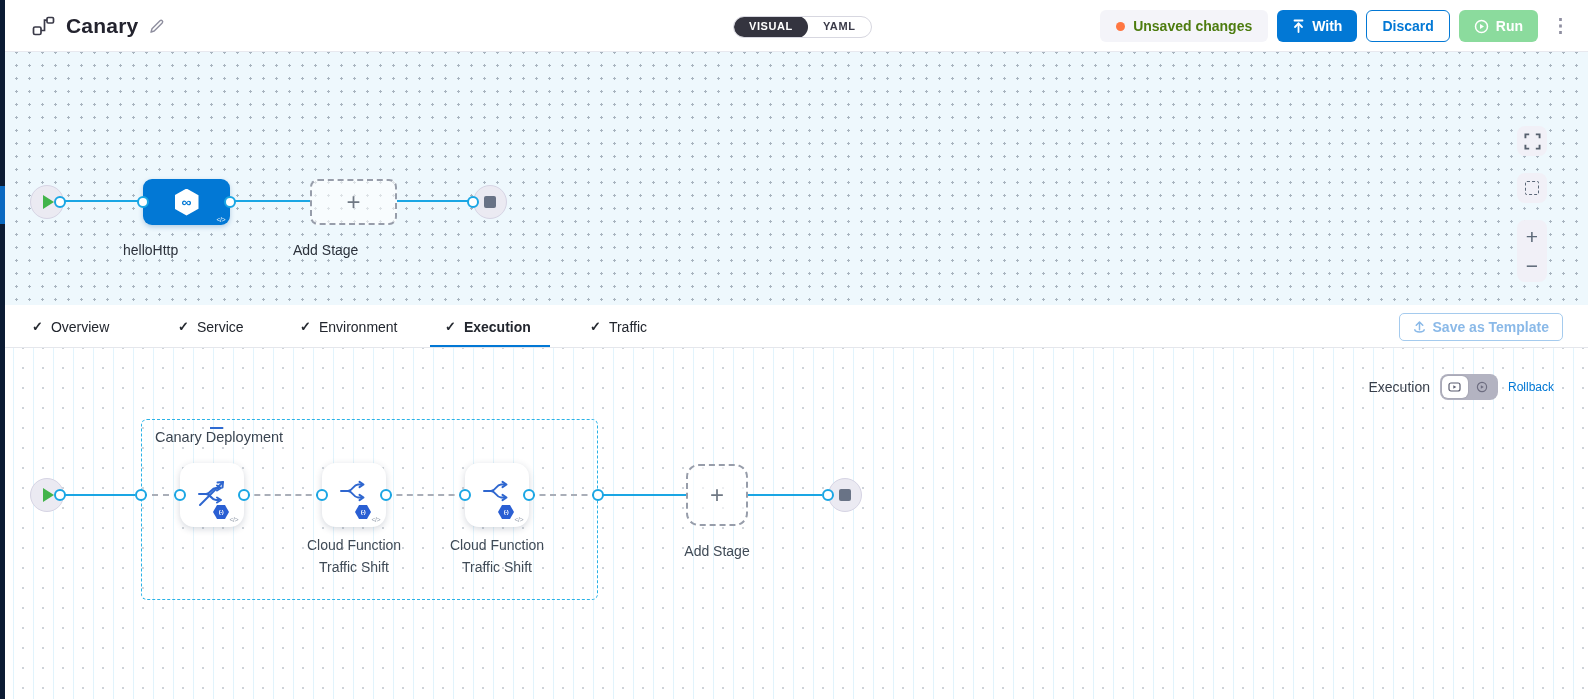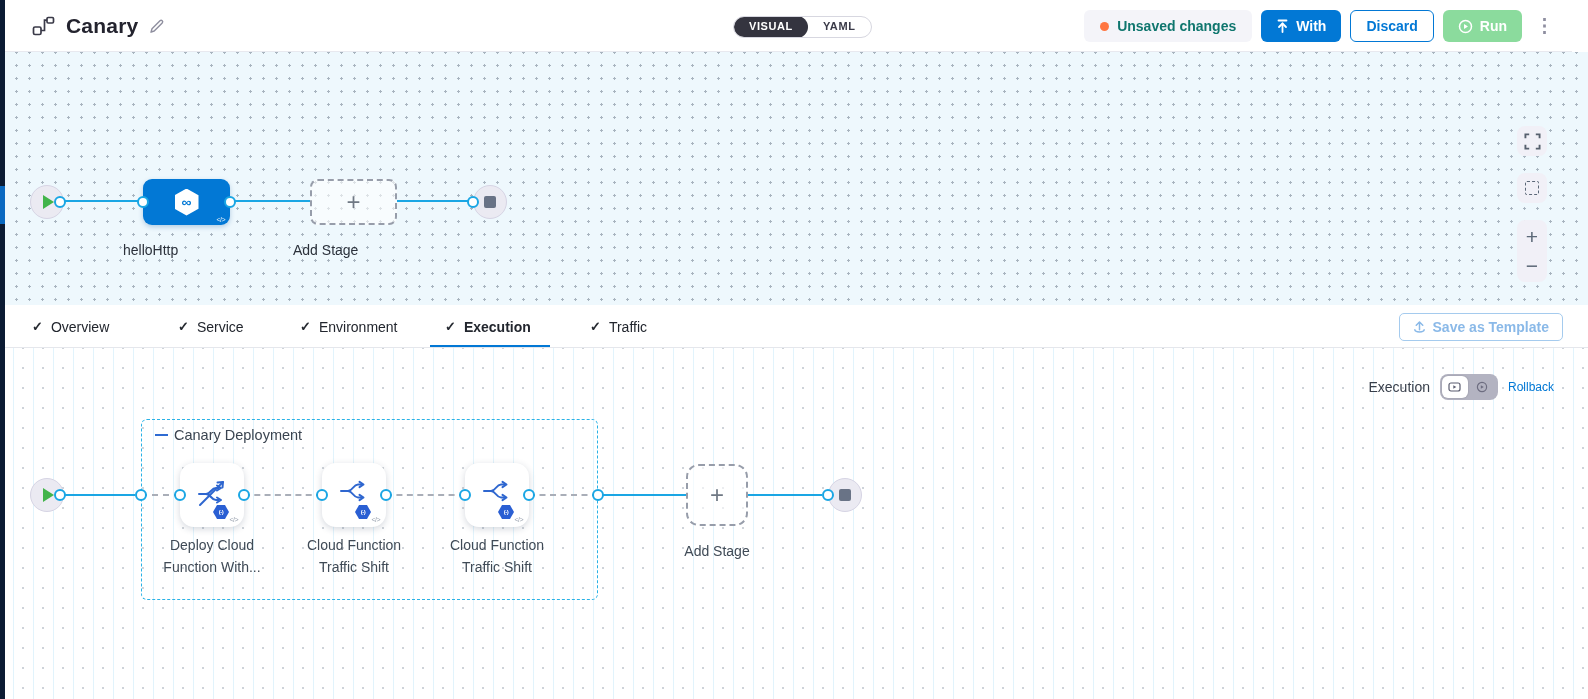--- a/index.html
+++ b/index.html
@@ -4,35 +4,35 @@
 <style>
   * { margin:0; padding:0; box-sizing:border-box; }
   html,body { width:1588px; height:699px; overflow:hidden; font-family:"Liberation Sans", sans-serif; background:#fff; }
   #app { position:relative; width:1588px; height:699px; }
 
   
   .left-strip { position:absolute; left:0; top:0; width:5px; height:100%; background:#0b1b33; z-index:60; }
   .left-strip-active { position:absolute; left:0; top:186px; width:5px; height:38px; background:#0a69c0; }
 
   
-  .header { position:absolute; left:5px; top:0; right:16px; height:52px; background:#fff;
+  .header { position:absolute; left:5px; top:0; right:0; height:52px; background:#fff;
             border-bottom:1px solid #e8e9ef; z-index:40; }
   .title-group { position:absolute; left:27px; top:0; height:52px; display:flex; align-items:center; gap:11px; }
   .title-group h1 { font-size:21px; font-weight:700; color:#23232e; letter-spacing:.2px; }
   .icon-btn { display:inline-flex; align-items:center; justify-content:center; cursor:pointer; }
 
   .mode-toggle { position:absolute; left:728px; top:16px; height:22px; display:flex; align-items:center;
                  border:1px solid #d7d7e0; border-radius:99px; background:#fff; overflow:hidden; }
   .mode-toggle .seg { font-size:11px; font-weight:700; letter-spacing:.6px; padding:0 15px; height:22px;
                       line-height:21px; color:#3a3a48; cursor:pointer; }
   .mode-toggle .seg.sel { background:#34343f; color:#fff; border-radius:99px; }
 
   .header-right { position:absolute; right:14px; top:10px; height:32px; display:flex; align-items:center; gap:9px; }
   .unsaved { display:flex; align-items:center; gap:8px; background:#f4f4f9; border-radius:6px; height:32px;
-             padding:0 16px; color:#0f766e; font-size:14px; font-weight:700; }
+             padding:0 16px; color:#4d7c0f; font-size:14px; font-weight:700; }
   .unsaved .dot { width:9px; height:9px; border-radius:50%; background:#ff7642; }
   .btn { display:flex; align-items:center; gap:7px; height:32px; padding:0 15px; border-radius:6px;
          font-size:14px; font-weight:700; border:none; cursor:pointer; font-family:inherit; }
   .btn-save { background:#0278d5; color:#fff; }
   .btn-discard { background:#fff; color:#0278d5; border:1px solid #0278d5; }
   .btn-run { background:#8bdb9d; color:#fff; }
   .kebab { font-size:19px; font-weight:700; color:#8e8ea0; padding:0 4px; cursor:pointer; line-height:32px; }
 
   
   .stage-canvas { position:absolute; left:5px; top:52px; right:0; height:253px; background:#eef8fd;
@@ -92,21 +92,21 @@
 
   .exec-toolbar { position:absolute; right:34px; top:24px; height:30px; display:flex; align-items:center; gap:10px; z-index:5; }
   .exec-toolbar .lbl { font-size:14px; color:#383f4b; }
   .view-toggle { width:58px; height:26px; background:#b3b3c1; border-radius:8px; display:flex; align-items:center; padding:2px; gap:1px; }
   .view-toggle .vseg { width:26px; height:22px; display:flex; align-items:center; justify-content:center; cursor:pointer; border-radius:6px; }
   .view-toggle .vseg.sel { background:#fff; box-shadow:0 0 2px rgba(0,0,0,.2); }
   .rollback-link { font-size:12px; color:#0278d5; cursor:pointer; }
 
   .group-box { position:absolute; left:136px; top:71px; width:457px; height:181px;
                border:1.6px dashed #29b2e6; border-radius:6px; z-index:1; }
-  .group-label { position:absolute; left:150px; top:79px; display:flex; align-items:center; z-index:2; cursor:pointer; }
+  .group-label { position:absolute; left:150px; top:79px; display:flex; align-items:center; z-index:2; cursor:pointer;flex-direction:column; }
   .group-label .dash { width:13px; height:2.4px; background:#2f6bd2; margin-right:6px; }
   .group-label .txt { font-size:14.5px; color:#3a4450; }
 
   .step-card { position:absolute; width:64px; height:64px; background:#fff; border-radius:14px;
                box-shadow:0 2px 7px rgba(35,55,85,.20); z-index:2; display:flex; align-items:flex-start;
                justify-content:center; padding-top:15px; cursor:pointer; }
   .step-badge { position:absolute; left:33px; bottom:8px; width:16px; height:14px; background:#2a5fd3;
                 clip-path:polygon(25% 0,75% 0,100% 50%,75% 100%,25% 100%,0 50%);
                 display:flex; align-items:center; justify-content:center; }
   .step-badge span { color:#fff; font-size:6px; font-weight:700; letter-spacing:-.5px; }
@@ -352,24 +352,20 @@
     <div class="port" style="left:130px; top:141px;"></div>
     <div class="port" style="left:169px; top:141px;"></div>
     <div class="port" style="left:233px; top:141px;"></div>
     <div class="port" style="left:311px; top:141px;"></div>
     <div class="port" style="left:375px; top:141px;"></div>
     <div class="port" style="left:454px; top:141px;"></div>
     <div class="port" style="left:518px; top:141px;"></div>
     <div class="port" style="left:587px; top:141px;"></div>
     <div class="port" style="left:817px; top:141px;"></div>
 
-    <div class="step-label" style="left:132px; top:186px;">
-      <div>Deploy Cloud</div>
-      <div>Function With...</div>
-    </div>
     <div class="step-label" style="left:274px; top:186px;">
       <div>Cloud Function</div>
       <div>Traffic Shift</div>
     </div>
     <div class="step-label" style="left:417px; top:186px;">
       <div>Cloud Function</div>
       <div>Traffic Shift</div>
     </div>
     <div class="step-label" style="left:652px; top:192px; width:120px;">Add Stage</div>
   </div>

